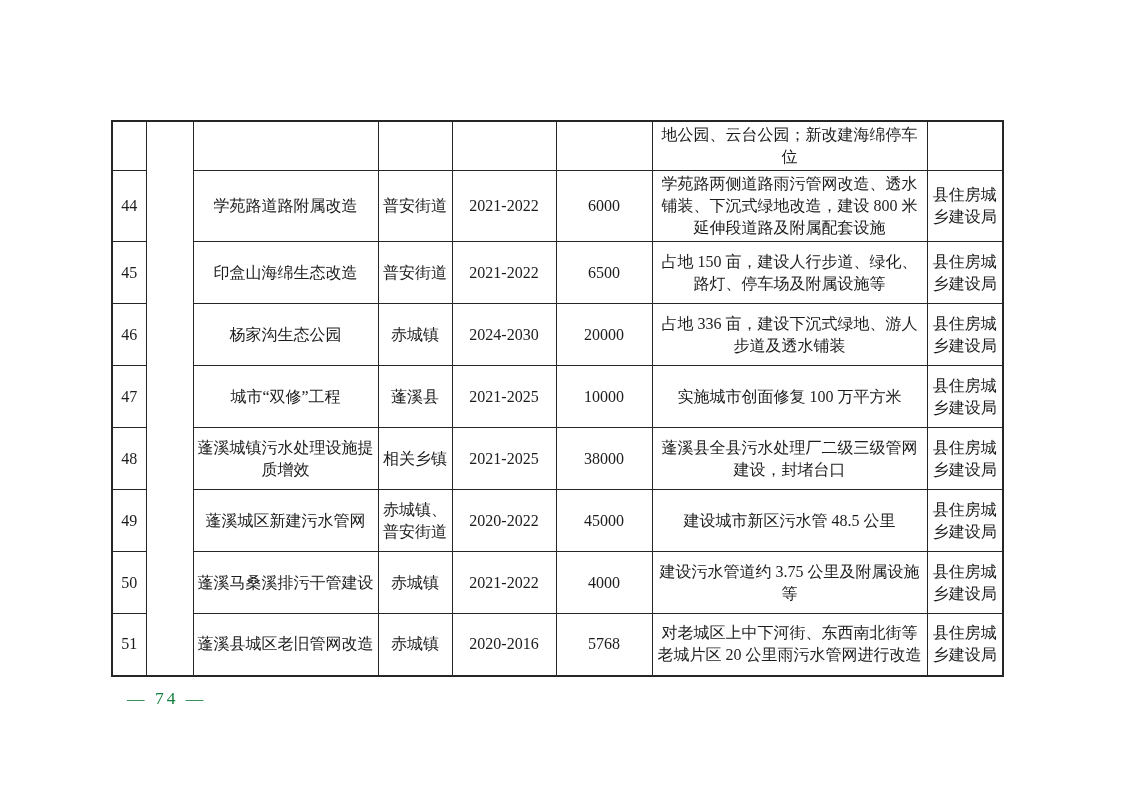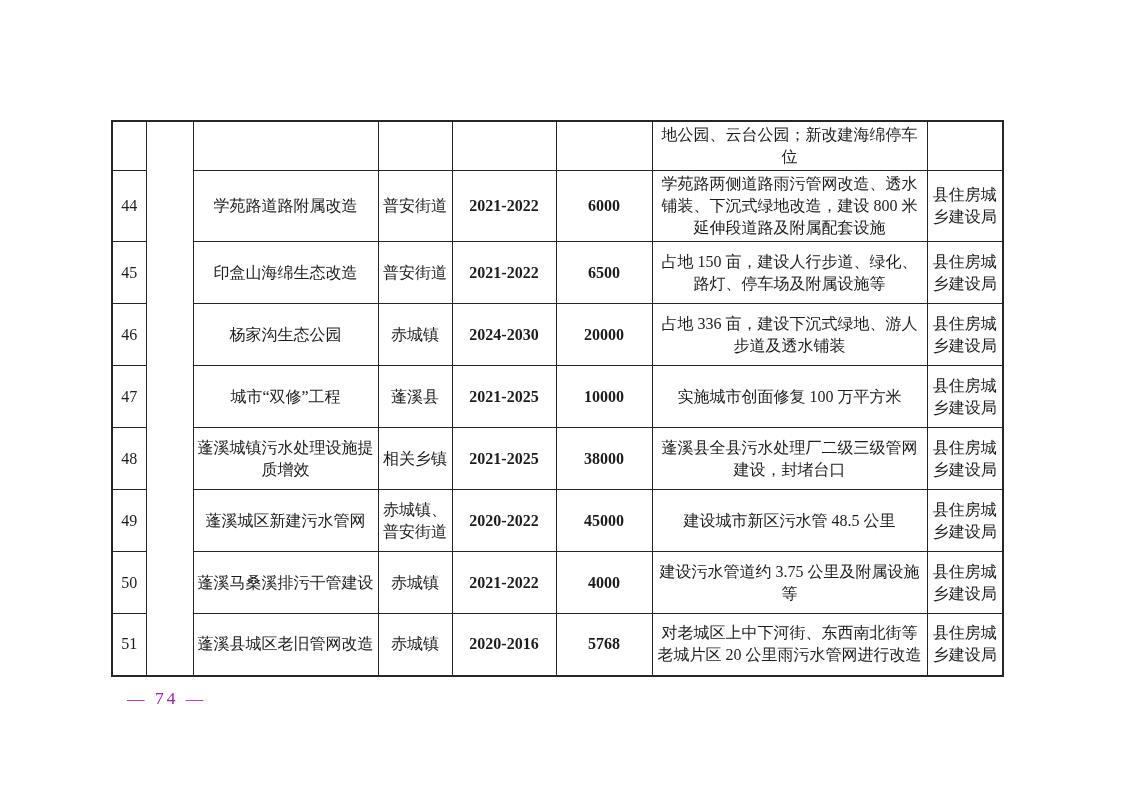--- a/index.html
+++ b/index.html
@@ -41,47 +41,47 @@
   tr.row-cont { height: 43px; }
   tr.row-data { height: 62px; }
   td.c-no {
     font-size: 16.5px;
     padding: 2px 2px;
   }
   td.c-cat { padding: 0; }
   td.c-name { padding: 2px 9px; }
   td.c-loc { padding: 2px 7px; margin-left: 32px; }
   td.c-years {
-    font-weight: bold;
+    font-weight: normal;
     font-size: 16.5px;
     padding: 2px 2px;
     white-space: nowrap;
   }
   td.c-amount {
-    font-weight: bold;
+    font-weight: normal;
     font-size: 16.5px;
     padding: 2px 2px;
   }
   td.c-desc {
     padding: 2px 7px;
     line-height: 23px;
   }
   td.c-dept {
     font-size: 15.5px;
     line-height: 20px;
     padding: 2px 11px;
     margin-left: 48px;
   }
   .page-number {
     position: absolute;
     left: 127px;
     top: 688px;
     font-size: 17.5px;
     letter-spacing: 3px;
-    color: #a21caf;
+    color: #15803d;
   }
 </style>
 </head>
 <body>
 
 <div class="page">
 
   <table class="projects">
     <colgroup>
       <col style="width:34px">

